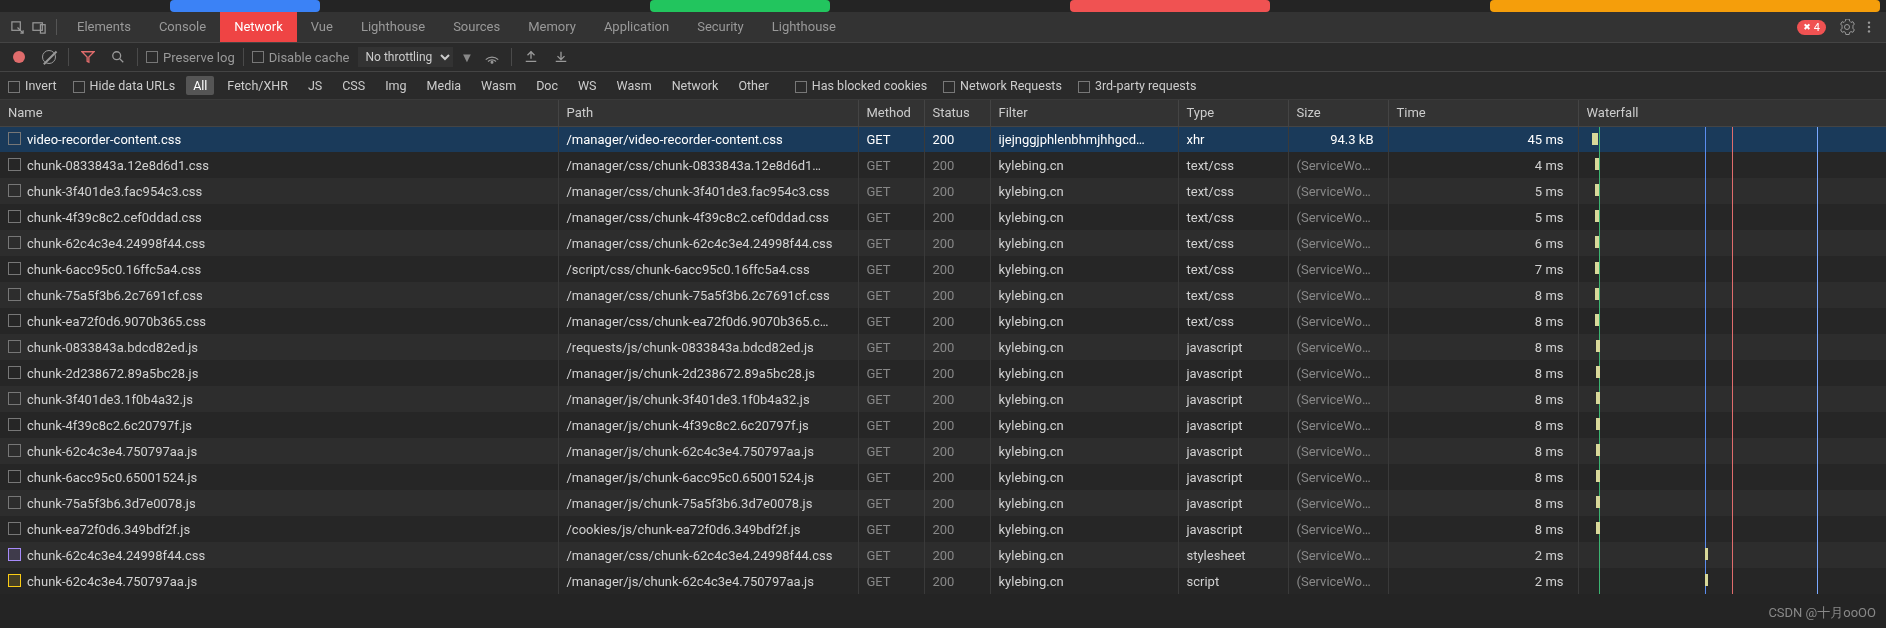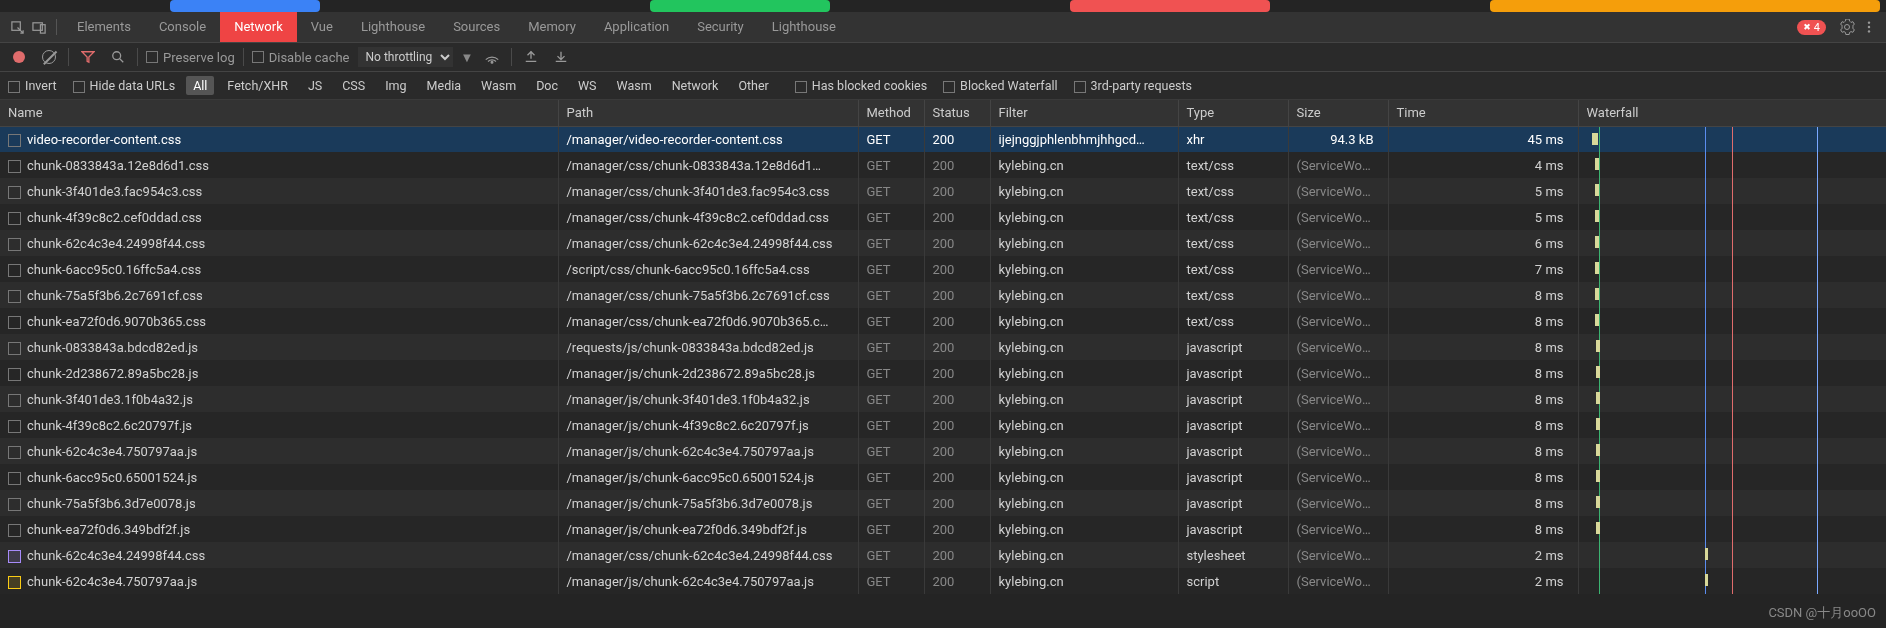--- a/index.html
+++ b/index.html
@@ -43,21 +43,21 @@
 
   
   .net-table { width:100%; border-collapse:collapse; table-layout:fixed; }
   .net-table th { background:#333; color:#ccc; text-align:left; font-weight:400; height:26px; padding:0 8px; border-right:1px solid #444; border-bottom:1px solid #444; font-size:13px; }
   .net-table td { height:26px; padding:0 8px; border-right:1px solid #3a3a3a; white-space:nowrap; overflow:hidden; text-overflow:ellipsis; font-size:13px; }
   .net-table tbody tr:nth-child(odd)  { background:#2d2d2d; }
   .net-table tbody tr:nth-child(even) { background:#262626; }
   .net-table tbody tr.sel { background:#1a3a5a !important; color:#fff; }
   .dim { color:#888; }
   .right { text-align:right; padding-right:14px !important; }
-  .name-cell { display:flex; align-items:flex-end; gap:6px; }
+  .name-cell { display:flex; align-items:flex-start; gap:6px; }
   .fico { width:13px; height:13px; border:1px solid #777; flex:0 0 auto; }
   .fico.css { border-color:#a78bfa; background:rgba(167,139,250,0.15); }
   .fico.js  { border-color:#facc15; background:rgba(250,204,21,0.15); }
   .wf { position:relative; height:100%; }
   .wf .bar { position:absolute; top:6px; height:12px; background:#d8d89a; }
   .wf .line { position:absolute; top:0; bottom:0; width:1px; }
   .wf .l-green { background:#3cb371; }
   .wf .l-blue  { background:#5b8def; }
   .wf .l-red   { background:#e06c6c; }
   .wf .l-blue2 { background:#7aa8ff; }
@@ -191,21 +191,21 @@
       <div class="type-chip">Network</div>
       <div class="type-chip">Other</div>
     </div>
   <div style="width:8px;"></div>
   <label class="chk">
       <span class="cb"></span>
       <span>Has blocked cookies</span>
     </label>
   <label class="chk">
       <span class="cb"></span>
-      <span>Blocked Waterfall</span>
+      <span>Network Requests</span>
     </label>
   <label class="chk">
       <span class="cb"></span>
       <span>3rd-party requests</span>
     </label>
 </div>
 
 <table class="net-table">
   <colgroup id="cg">
       <col style="width: 558px;">
@@ -592,21 +592,21 @@
           </div>
         </td>
       </tr>
       <tr>
         <td>
           <div class="name-cell">
             <span class="fico "></span>
             <span>chunk-ea72f0d6.349bdf2f.js</span>
           </div>
         </td>
-        <td>/manager/js/chunk-ea72f0d6.349bdf2f.js</td>
+        <td>/cookies/js/chunk-ea72f0d6.349bdf2f.js</td>
         <td class=" dim">GET</td>
         <td class=" dim">200</td>
         <td>kylebing.cn</td>
         <td>javascript</td>
         <td class="right dim">(ServiceWor…</td>
         <td class="right">8 ms</td>
         <td>
           <div class="wf">
             <div class="line l-green" style="left:12px"></div>
             <div class="line l-blue" style="left:118px"></div>

